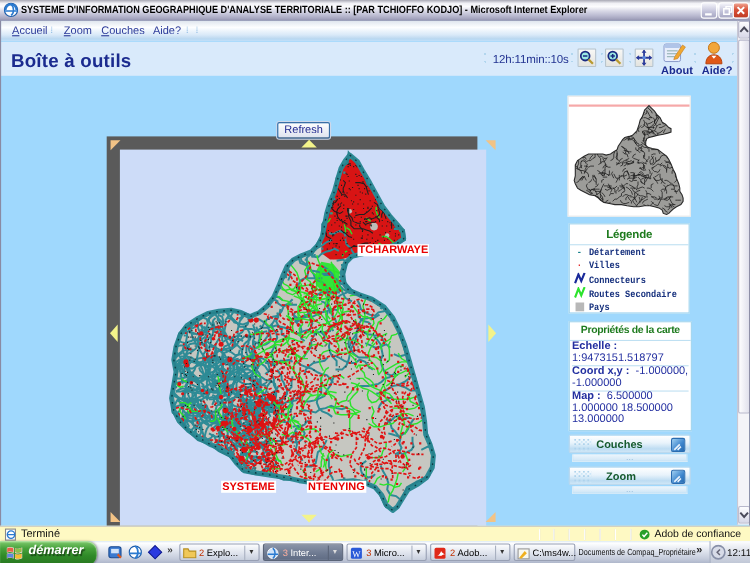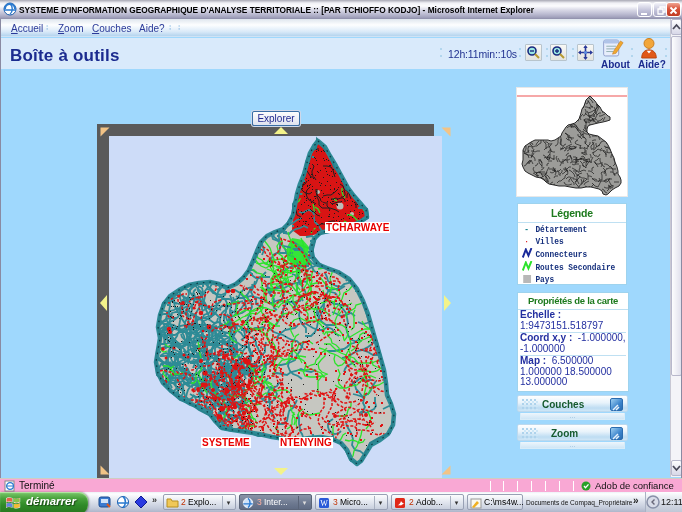--- a/index.html
+++ b/index.html
@@ -52,21 +52,21 @@
 .bargrid{position:absolute;left:4px;top:3px;width:16px;height:11px;
   background-image:radial-gradient(circle 1px at 1px 1px,#aed3ec 90%,transparent),radial-gradient(circle 1px at 1px 1px,#cde7f7 90%,transparent);
   background-size:4px 4px,4px 4px;background-position:0 0,2px 2px;}
 
 #vscroll{left:670px;top:19px;width:11px;height:458px;background:#f4f4f8;border-left:1px solid #c8c8d4;}
 .sbtn{position:absolute;left:0;width:11px;height:16px;background:linear-gradient(#fdfdfe,#d8d8e8);
   border:1px solid #b8b8cc;border-radius:2px;color:#444;font-size:9px;text-align:center;line-height:15px;}
 #vthumb{position:absolute;left:0;top:17px;width:11px;height:340px;background:linear-gradient(90deg,#fdfdfe,#e0e0ec);
   border:1px solid #b8b8cc;border-radius:2px;}
 
-#statusbar{left:0;top:478px;width:682px;height:14px;background:#f9a8d4;border-top:1px solid #cfcdc2;}
+#statusbar{left:0;top:478px;width:682px;height:14px;background:#fef9c3;border-top:1px solid #cfcdc2;}
 #statusbar .txt{position:absolute;top:1px;font-size:10px;color:#111;}
 .sdiv{position:absolute;top:2px;width:1px;height:10px;background:#c8c6ba;border-right:1px solid #fff;}
 
 #taskbar{left:0;top:492px;width:682px;height:20px;
   background:linear-gradient(#eef1f6 0,#fdfeff 2px,#dfe4ee 9px,#c4cbdb 16px,#aeb6ca 20px);}
 #startbtn{left:0;top:0;width:88px;height:22px;border-radius:0 9px 9px 0;
   background:linear-gradient(#7eca6e 0,#48a23c 30%,#2f8a28 60%,#27761f 100%);
   box-shadow:inset 0 1px 1px #b8e8a8, 1px 0 2px rgba(0,0,0,.4);}
 #starttxt{position:absolute;left:26px;top:3px;color:#fff;font-size:11.5px;font-weight:bold;font-style:italic;
   text-shadow:1px 1px 1px rgba(0,0,0,.5);}
@@ -971,21 +971,21 @@
      <path d="M3.5,3.5 h9 l-9,9 z" fill="#f2c386"></path>
      <path d="M353.5,3.5 v9 l-9,-9 z" fill="#f2c386"></path>
      <path d="M3.5,350.5 v-9 l9,9 z" fill="#f2c386"></path>
      <path d="M353.5,350.5 h-9 l9,-9 z" fill="#f2c386"></path>
      <path d="M177,10 l7,-7 7,7 z" fill="#f3f38a"></path>
      <path d="M177,344 l7,7 7,-7 z" fill="#f3f38a"></path>
      <path d="M10,171 l-7,8 7,8 z" fill="#f3f38a"></path>
      <path d="M347,171 l7,8 -7,8 z" fill="#f3f38a"></path>
    </svg>
  </div>
- <div class="abs" id="refresh">Explorer</div>
+ <div class="abs" id="refresh">Refresh</div>
 </div>
 
 <div class="abs panel" id="ovbox">
   <svg width="110" height="108" viewBox="517 88 110 108" style="position:absolute;left:0;top:0">
    <rect x="517" y="95" width="110" height="2" fill="#f6a8a8"></rect>
    <path d="M590,96L592,98L595,101L597,104L600,107L602,111L605,113L608,116L610,117L610,120L607,121L603,122L598,123L594,124L590,125L588,126L587,129L587,132L589,134L593,135L598,136L602,139L606,142L608,145L610,149L612,154L614,158L615,162L617,167L618,171L618,174L620,177L621,180L621,183L619,186L615,188L612,190L610,192L608,194L606,195L603,194L602,191L599,189L595,188L591,187L586,187L581,188L576,188L570,187L565,186L559,186L554,185L549,184L546,182L544,180L541,178L536,177L532,175L528,173L525,171L523,167L522,164L523,160L523,157L523,153L523,150L525,146L528,144L531,142L535,140L540,140L544,140L548,140L551,141L555,140L558,138L561,136L562,133L564,130L566,127L568,125L572,124L575,123L577,121L579,119L580,116L581,113L582,109L584,106L585,103L586,100L588,98Z" fill="#9c9c99" stroke="#2a2a2a" stroke-width="1"></path>
         <clipPath id="ovclip">
           <path d="M590,96L592,98L595,101L597,104L600,107L602,111L605,113L608,116L610,117L610,120L607,121L603,122L598,123L594,124L590,125L588,126L587,129L587,132L589,134L593,135L598,136L602,139L606,142L608,145L610,149L612,154L614,158L615,162L617,167L618,171L618,174L620,177L621,180L621,183L619,186L615,188L612,190L610,192L608,194L606,195L603,194L602,191L599,189L595,188L591,187L586,187L581,188L576,188L570,187L565,186L559,186L554,185L549,184L546,182L544,180L541,178L536,177L532,175L528,173L525,171L523,167L522,164L523,160L523,157L523,153L523,150L525,146L528,144L531,142L535,140L540,140L544,140L548,140L551,141L555,140L558,138L561,136L562,133L564,130L566,127L568,125L572,124L575,123L577,121L579,119L580,116L581,113L582,109L584,106L585,103L586,100L588,98Z"></path>
         </clipPath>
         <g clip-path="url(#ovclip)" fill="none" stroke="#1d1d1d" stroke-width="0.7">

